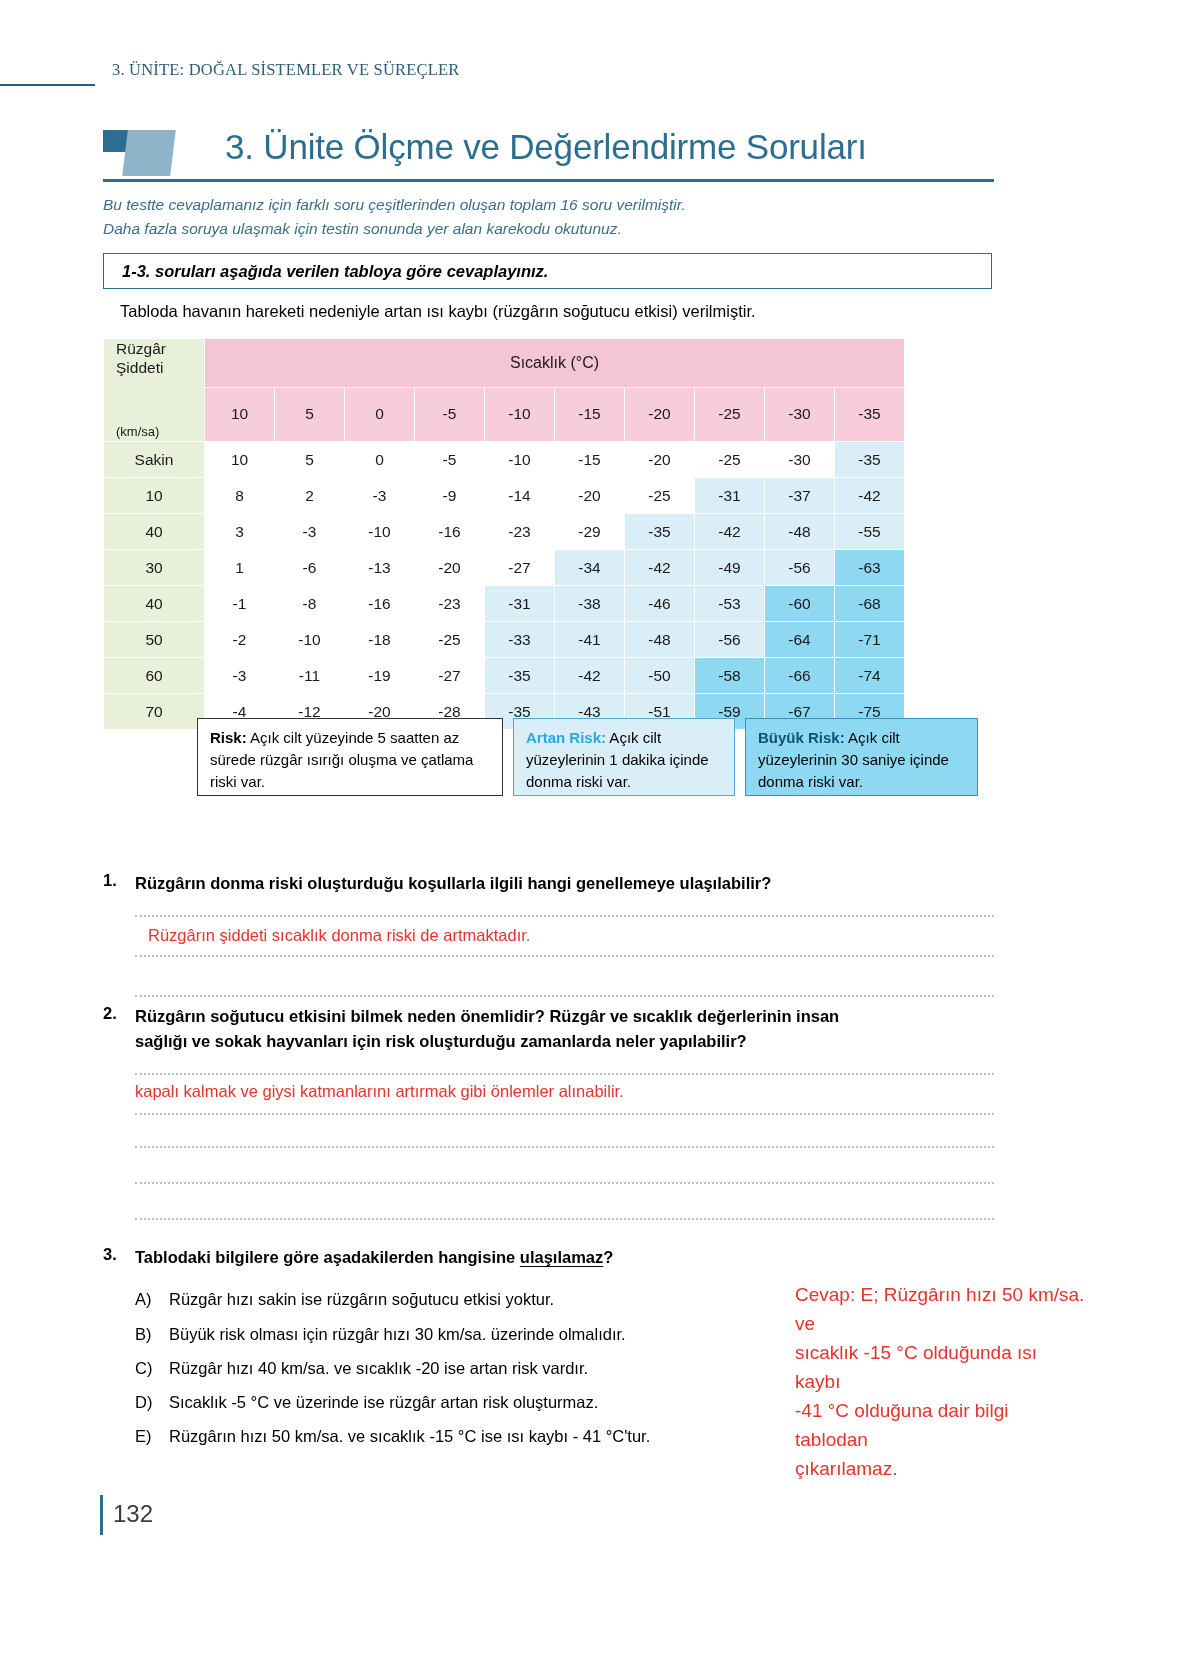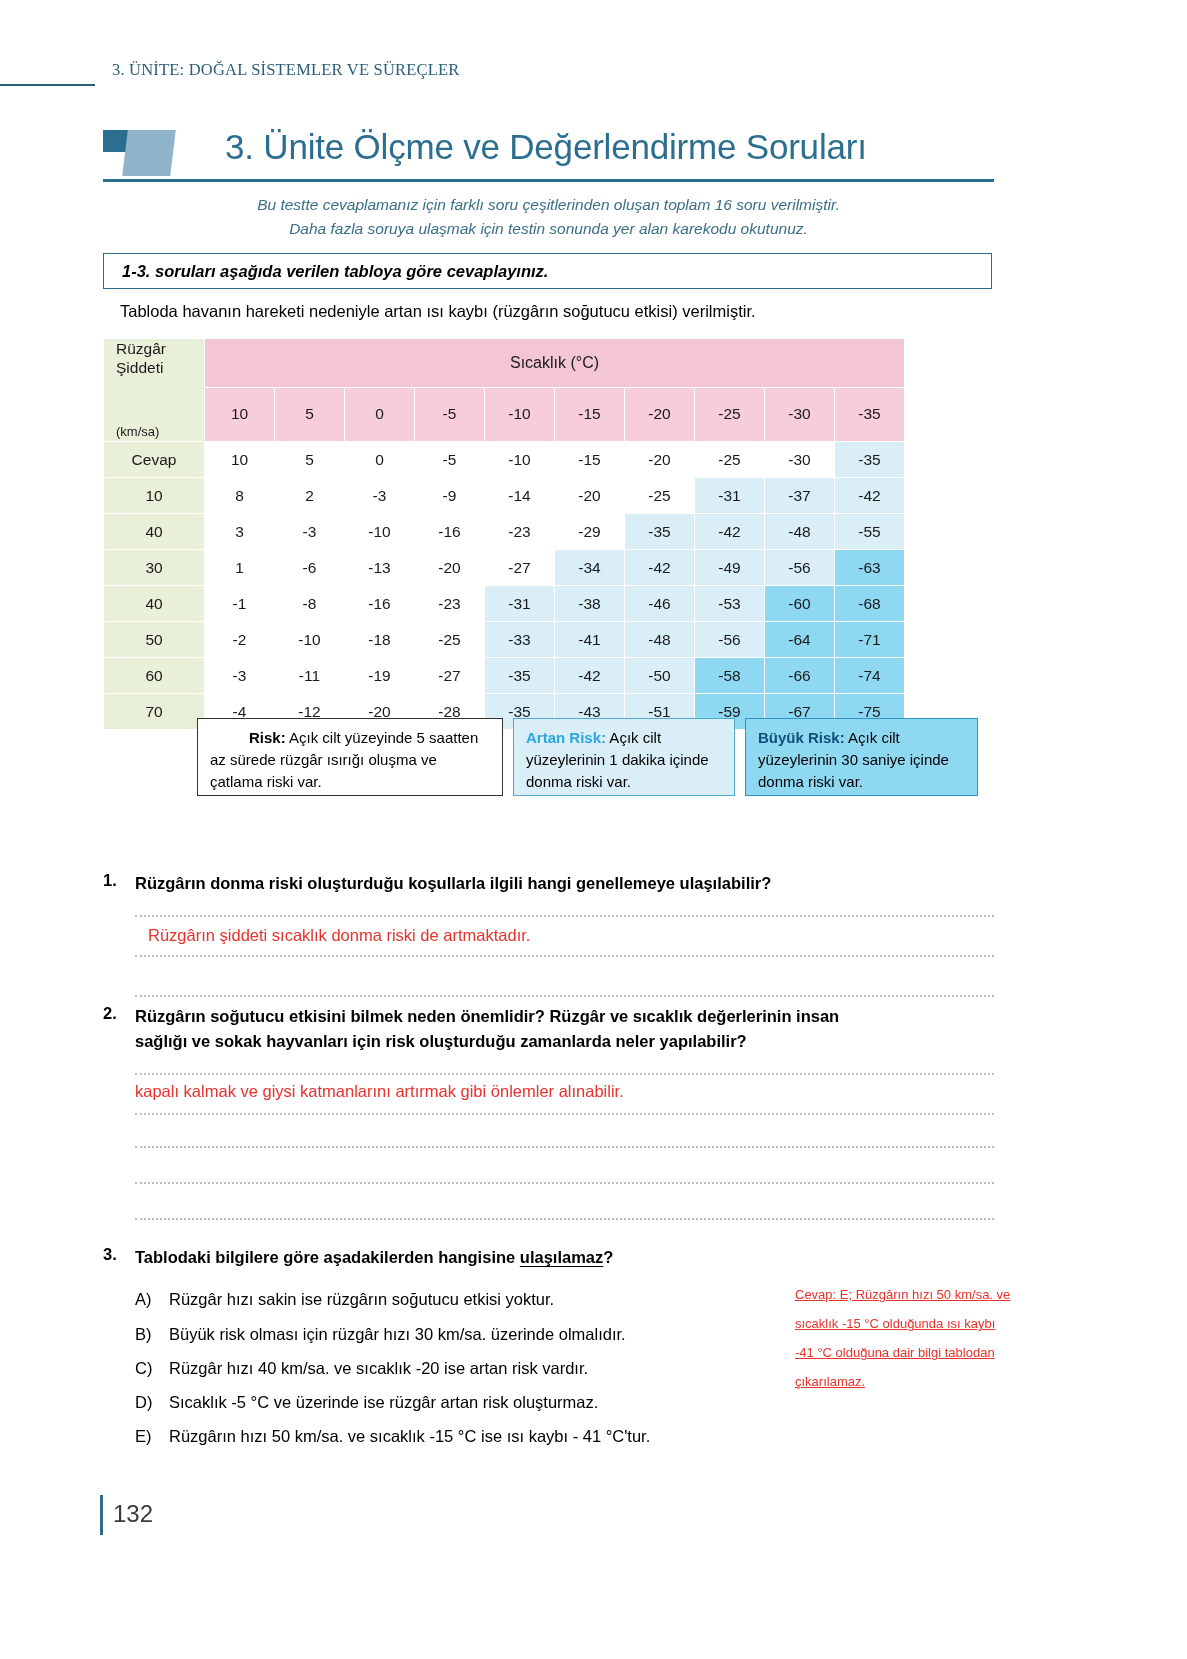--- a/index.html
+++ b/index.html
@@ -75,21 +75,20 @@
     height: 3px;
     background: #2b6e8f;
   }
 
   
   .intro {
     position: absolute;
     left: 103px;
     top: 193px;
     width: 891px;
-    text-align: center;
     font-size: 15.5px;
     font-style: italic;
     color: #3b6f86;
     line-height: 24px;
   }
 
   
   .directive {
     position: absolute;
     left: 103px;
@@ -175,21 +174,21 @@
     box-sizing: border-box;
     border: 1px solid #333333;
     padding: 8px 10px 6px 12px;
     font-size: 15px;
     line-height: 22px;
     height: 78px;
   }
   .lb1 { width: 306px; background: #ffffff; }
   .lb2 { width: 222px; background: #daeef7; border-color: #4fa8cf; }
   .lb3 { width: 233px; background: #8ed8f2; border-color: #2f93c4; }
-  .lb1 b { color: #000000; margin-left: 39px; }
+  .lb1 b { color: #000000; }
   .lb2 b { color: #29a8e0; }
   .lb3 b { color: #0f4f7a; }
   .q-num {
     position: absolute;
     font-weight: bold;
     font-size: 16.5px;
   }
   .q-text {
     position: absolute;
     font-weight: bold;
@@ -217,23 +216,22 @@
   .opt .lbl { display: inline-block; width: 34px; }
   .under { text-decoration: underline; text-underline-offset: 3px; }
 
   
   .side-ans {
     position: absolute;
     left: 795px;
     top: 1280px;
     width: 290px;
     color: #e8322c;
-    font-size: 13px;
+    font-size: 19px;
     line-height: 29px;
-    text-decoration: underline;
   }
 
   
   .footer-bar {
     position: absolute;
     left: 100px;
     top: 1495px;
     width: 3px;
     height: 40px;
     background: #2b6e8f;
@@ -288,21 +286,21 @@
         <th class="colhead">-10</th>
         <th class="colhead">-15</th>
         <th class="colhead">-20</th>
         <th class="colhead">-25</th>
         <th class="colhead">-30</th>
         <th class="colhead">-35</th>
       </tr>
   </thead>
   <tbody id="table-body">
       <tr>
-        <td class="rowhead">Cevap</td>
+        <td class="rowhead">Sakin</td>
         <td>10</td>
         <td>5</td>
         <td>0</td>
         <td>-5</td>
         <td>-10</td>
         <td>-15</td>
         <td>-20</td>
         <td>-25</td>
         <td>-30</td>
         <td class="lvl1">-35</td>

